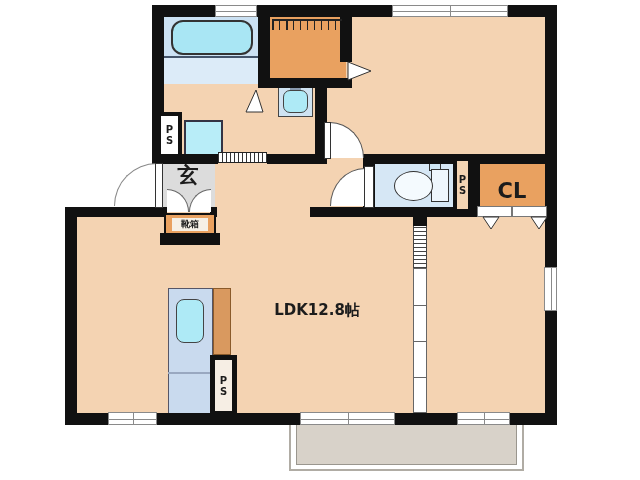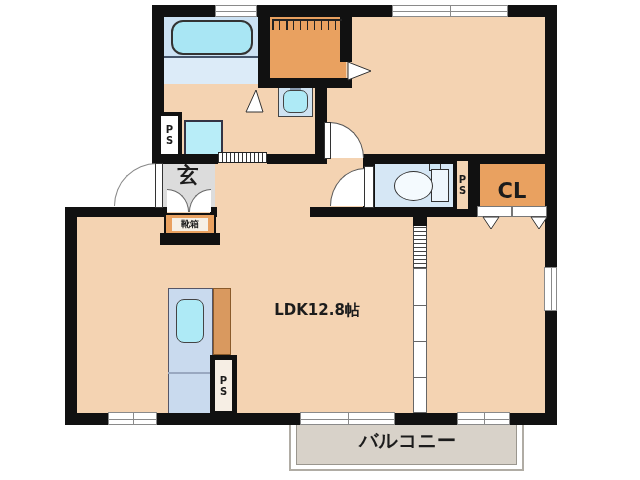--- a/index.html
+++ b/index.html
@@ -145,15 +145,14 @@
     <polygon points="483,217 499,217 491,229" fill="#ffffff" stroke="#333" stroke-width="1"></polygon>
     <polygon points="531,217 547,217 539,229" fill="#ffffff" stroke="#333" stroke-width="1"></polygon>
   </svg>
 
   <div class="abs" style="left:272px;top:19px;width:70px;height:11px;border-top:2px solid #222;
               background-image:repeating-linear-gradient(90deg,#222 0 1.5px,transparent 1.5px 7px);"></div>
 
   <div class="lbl" style="left:168px;top:163px;width:40px;font-size:21px;">玄</div>
   <div class="lbl" style="left:488px;top:171px;width:48px;font-size:21px;margin-top:8px;">CL</div>
   <div class="lbl" style="left:252px;top:302px;width:130px;font-size:15px;">LDK12.8帖</div>
-  <div class="lbl" style="left:350px;top:430px;width:115px;font-size:19px;">バルコニー</div>
 
 </div>
 
 </body></html>

